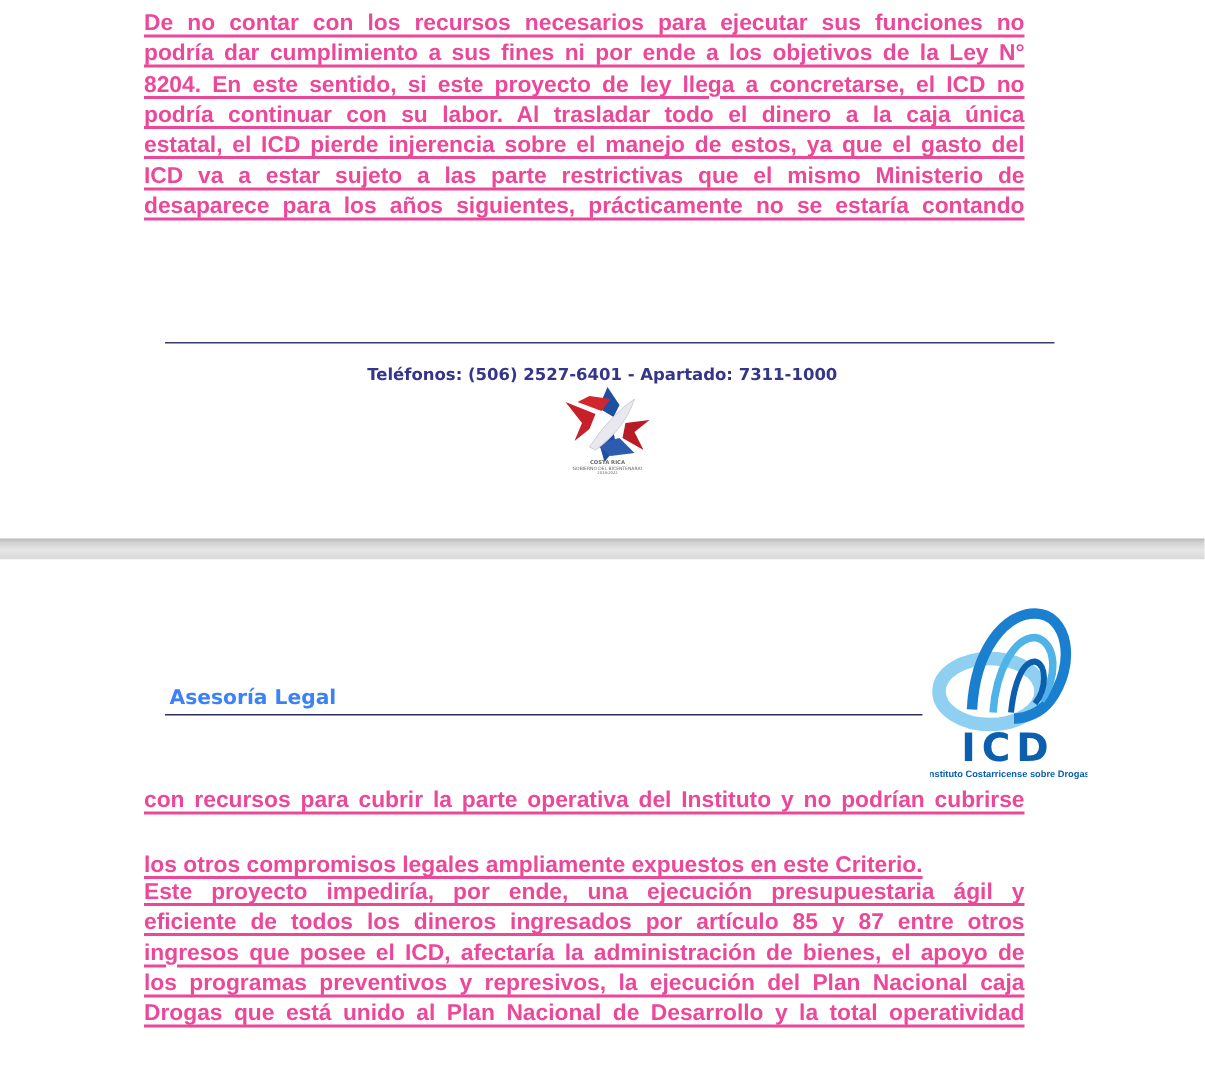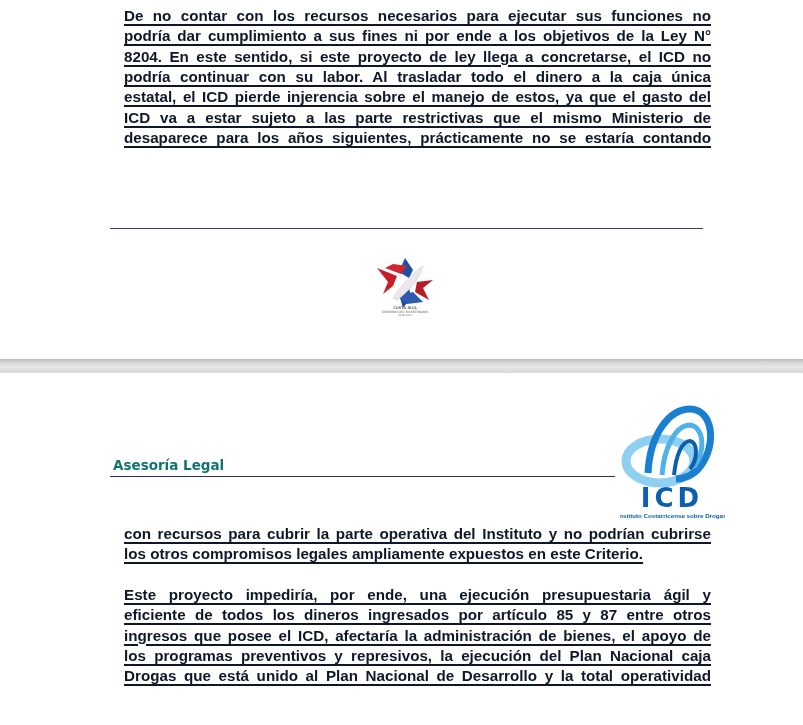--- a/index.html
+++ b/index.html
@@ -9,50 +9,50 @@
       font-family: "Liberation Sans", sans-serif;
     }
     .page { position: absolute; left: 0; width: 803px; background: #fff; overflow: hidden; }
     #page1 { top: 0; height: 359px; }
     #page2 { top: 373px; height: 352px; }
     .separator {
       position: absolute; left: 0; top: 359px; width: 803px; height: 14px;
       background: linear-gradient(#b9b9b9 0%, #d2d2d2 20%, #e6e6e6 55%, #d8d8d8 100%);
     }
     .body-text {
-      position: absolute; left: 124px; width: 587px;
+      position: absolute; left: 96px; width: 587px;
       font-family: "Liberation Sans", sans-serif;
-      font-weight: bold; font-size: 15.2px; color: #0f172a;
+      font-weight: bold; font-size: 15.2px; color: #ec4899;
     }
     .line {
       display: block; height: 20.35px; line-height: 20.35px; white-space: nowrap;
       text-align: justify; text-align-last: justify;
       text-decoration: underline; text-decoration-thickness: 2px; text-underline-offset: 3px;
     }
-    .line.last { text-align-last: left; }
+    .line.last { text-align-last: left; margin-top: 23px; }
     #p1-text { top: 6px; }
     .footer-rule {
       position: absolute; left: 110px; top: 228px; width: 593px; height: 1px; background: #3b3b6b;
     }
     .footer-text {
       position: absolute; left: 0; width: 803px; top: 243px; text-align: center;
       font-family: "DejaVu Sans", sans-serif; font-size: 11px; font-weight: bold; color: #35358a;
     }
     .star-logo { position: absolute; left: 373px; top: 258px; width: 64px; height: 50px; }
     .gov-text {
       position: absolute; left: 355px; width: 100px; text-align: center;
       font-family: "DejaVu Sans", sans-serif; color: #666; line-height: 4px;
     }
     #gov-1 { top: 306px; font-size: 3.5px; font-weight: bold; }
     #gov-2 { top: 310px; font-size: 3px; }
     #gov-3 { top: 314px; font-size: 2.5px; }
 
     .header-title {
       position: absolute; left: 113px; top: 84px;
-      font-family: "DejaVu Sans", sans-serif; font-size: 13.5px; font-weight: bold; color: #0f766e;
+      font-family: "DejaVu Sans", sans-serif; font-size: 13.5px; font-weight: bold; color: #3b82f6;
     }
     .header-rule {
       position: absolute; left: 110px; top: 103px; width: 505px; height: 1px; background: #2e2e5e;
     }
     .icd-logo { position: absolute; left: 620px; top: 30px; width: 105px; height: 118px; }
     #p2-text-a { top: 151px; }
     #p2-text-b { top: 212px; }
   </style>
 </head>
 <body>
@@ -62,20 +62,21 @@
     <span class="line">De no contar con los recursos necesarios para ejecutar sus funciones no</span>
     <span class="line">podría dar cumplimiento a sus fines ni por ende a los objetivos de la Ley N°</span>
     <span class="line">8204. En este sentido, si este proyecto de ley llega a concretarse, el ICD no</span>
     <span class="line">podría continuar con su labor. Al trasladar todo el dinero a la caja única</span>
     <span class="line">estatal, el ICD pierde injerencia sobre el manejo de estos, ya que el gasto del</span>
     <span class="line">ICD va a estar sujeto a las parte restrictivas que el mismo Ministerio de</span>
     <span class="line">desaparece para los años siguientes, prácticamente no se estaría  contando</span>
   </div>
 
   <div class="footer-rule"></div>
+  <div class="footer-text">Teléfonos: (506) 2527-6401 - Apartado: 7311-1000</div>
 
   <svg class="star-logo" viewBox="0 0 64 50">
     <polygon points="4,10 24,18 20,28 10,36 15,24" fill="#c8202a"></polygon>
     <polygon points="60,22 44,24 42,34 56,42 50,30" fill="#b81d27"></polygon>
     <polygon points="32,0 26,14 36,20 40,12" fill="#1f4fa0"></polygon>
     <polygon points="30,50 26,36 36,30 38,40" fill="#1f4fa0"></polygon>
     <polygon points="12,10 28,16 34,8 20,6" fill="#d2262f"></polygon>
     <polygon points="24,38 40,34 50,44 34,46" fill="#2c5bb0"></polygon>
     <path d="M20,40 C28,28 38,16 50,8 C46,20 38,32 24,42 Z" fill="#e8e8ee" stroke="#c9c9d4" stroke-width="0.6"></path>
   </svg>

